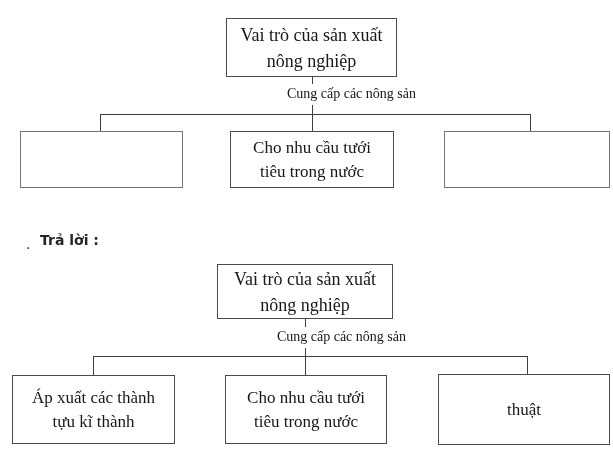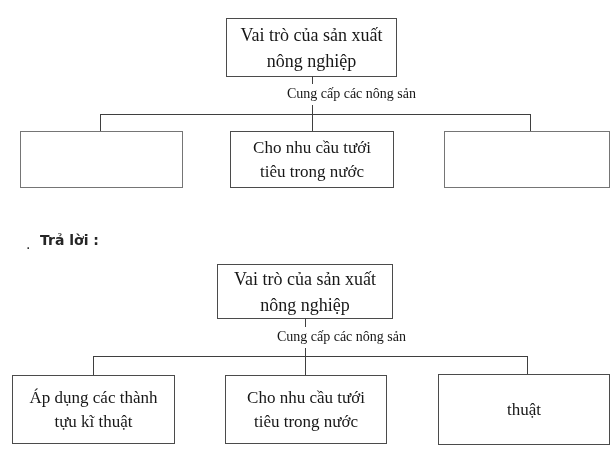--- a/index.html
+++ b/index.html
@@ -94,22 +94,22 @@
     <div class="vline" style="left:305px; top:318px; height:9px;"></div>
 
     <div class="caption" style="left:212px; top:327px; width:194px;">Cung cấp các nông sản</div>
 
     <div class="vline" style="left:305px; top:348px; height:27px;"></div>
     <div class="hline" style="left:93px; top:356px; width:435px;"></div>
     <div class="vline" style="left:93px; top:356px; height:19px;"></div>
     <div class="vline" style="left:527px; top:356px; height:19px;"></div>
 
     <div class="box" style="left:12px; top:375px; width:161px; height:67px;">
-      <span>Áp dụng các thành</span>
-      <span>tựu kĩ thuật</span>
+      <span>Áp xuất các thành</span>
+      <span>tựu kĩ thành</span>
     </div>
 
     <div class="box" style="left:225px; top:375px; width:160px; height:67px;">
       <span>Cho nhu cầu tưới</span>
       <span>tiêu trong nước</span>
     </div>
 
     <div class="box tight" style="left:438px; top:374px; width:170px; height:69px;">
       <span>thuật</span>
     </div>

